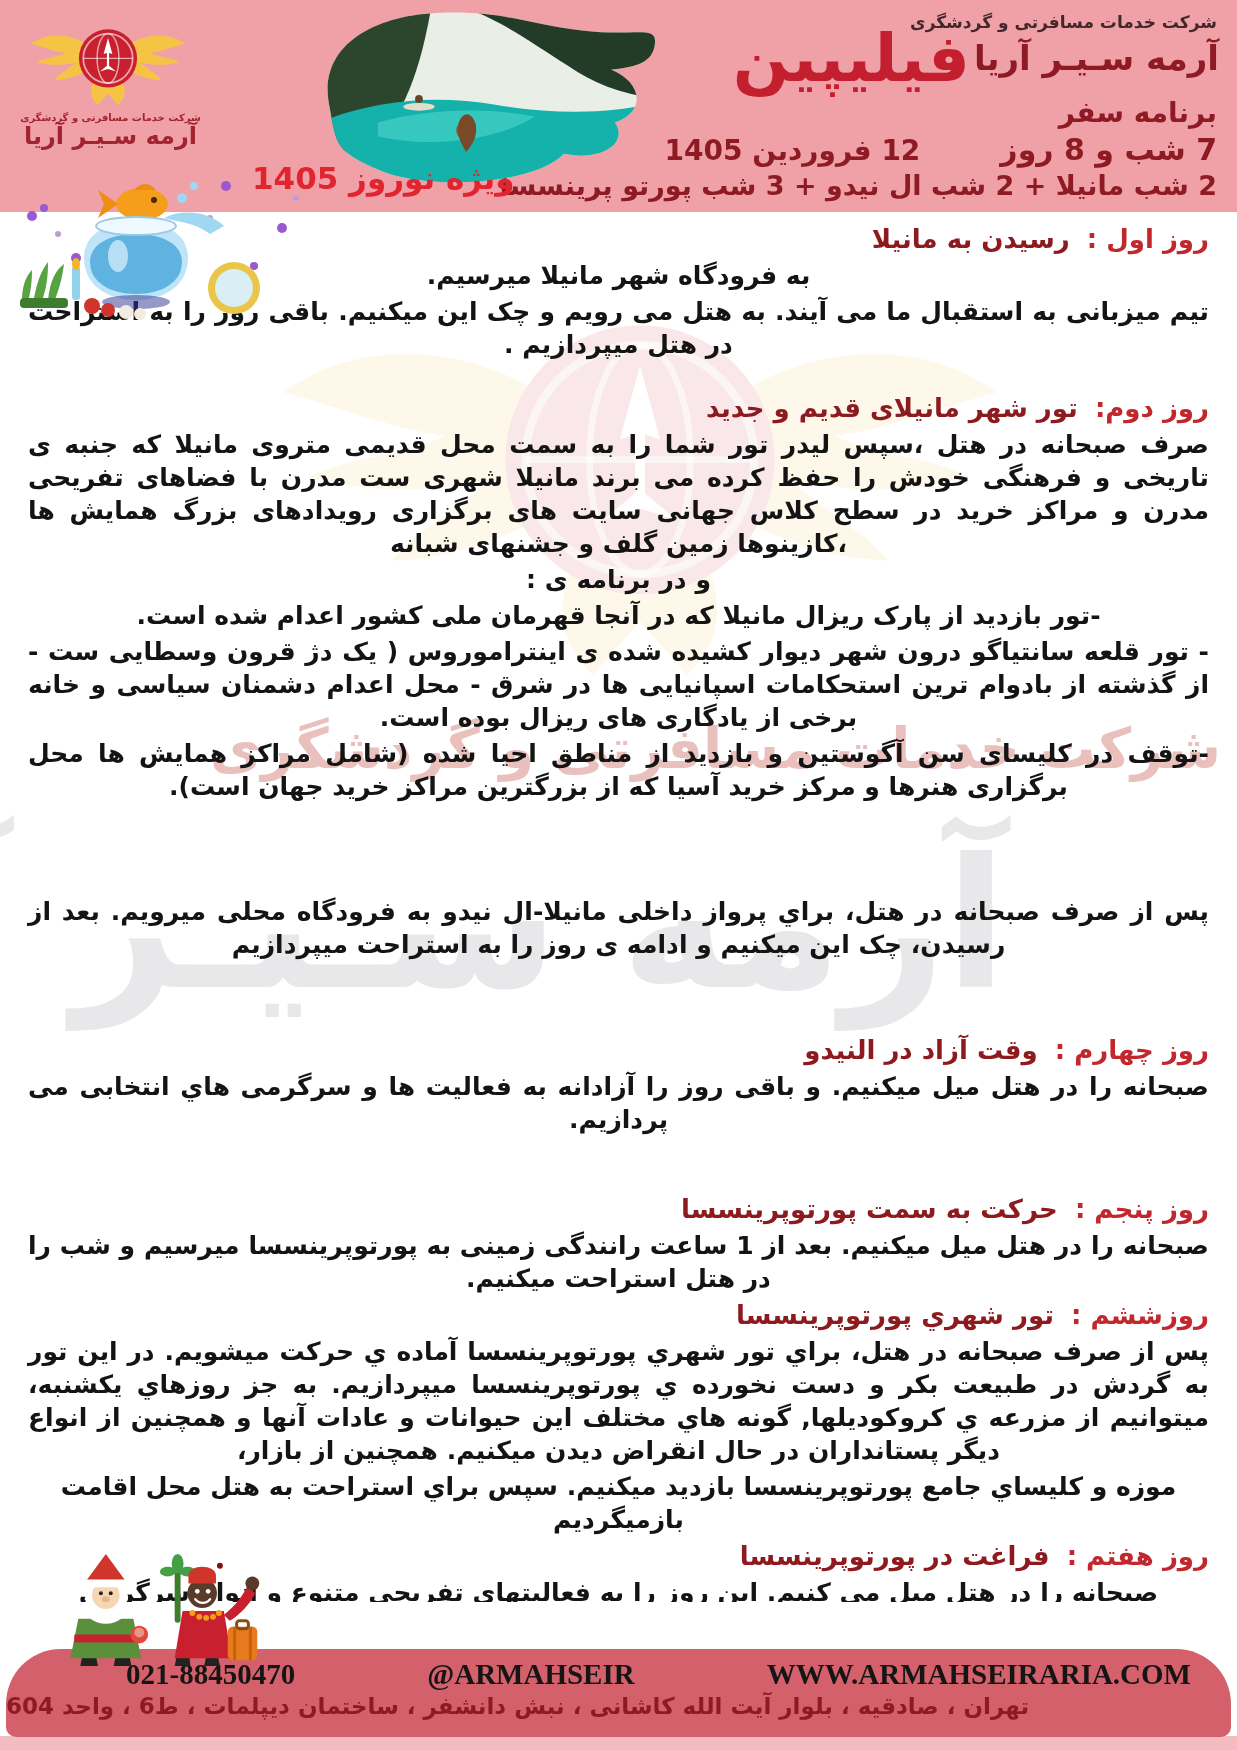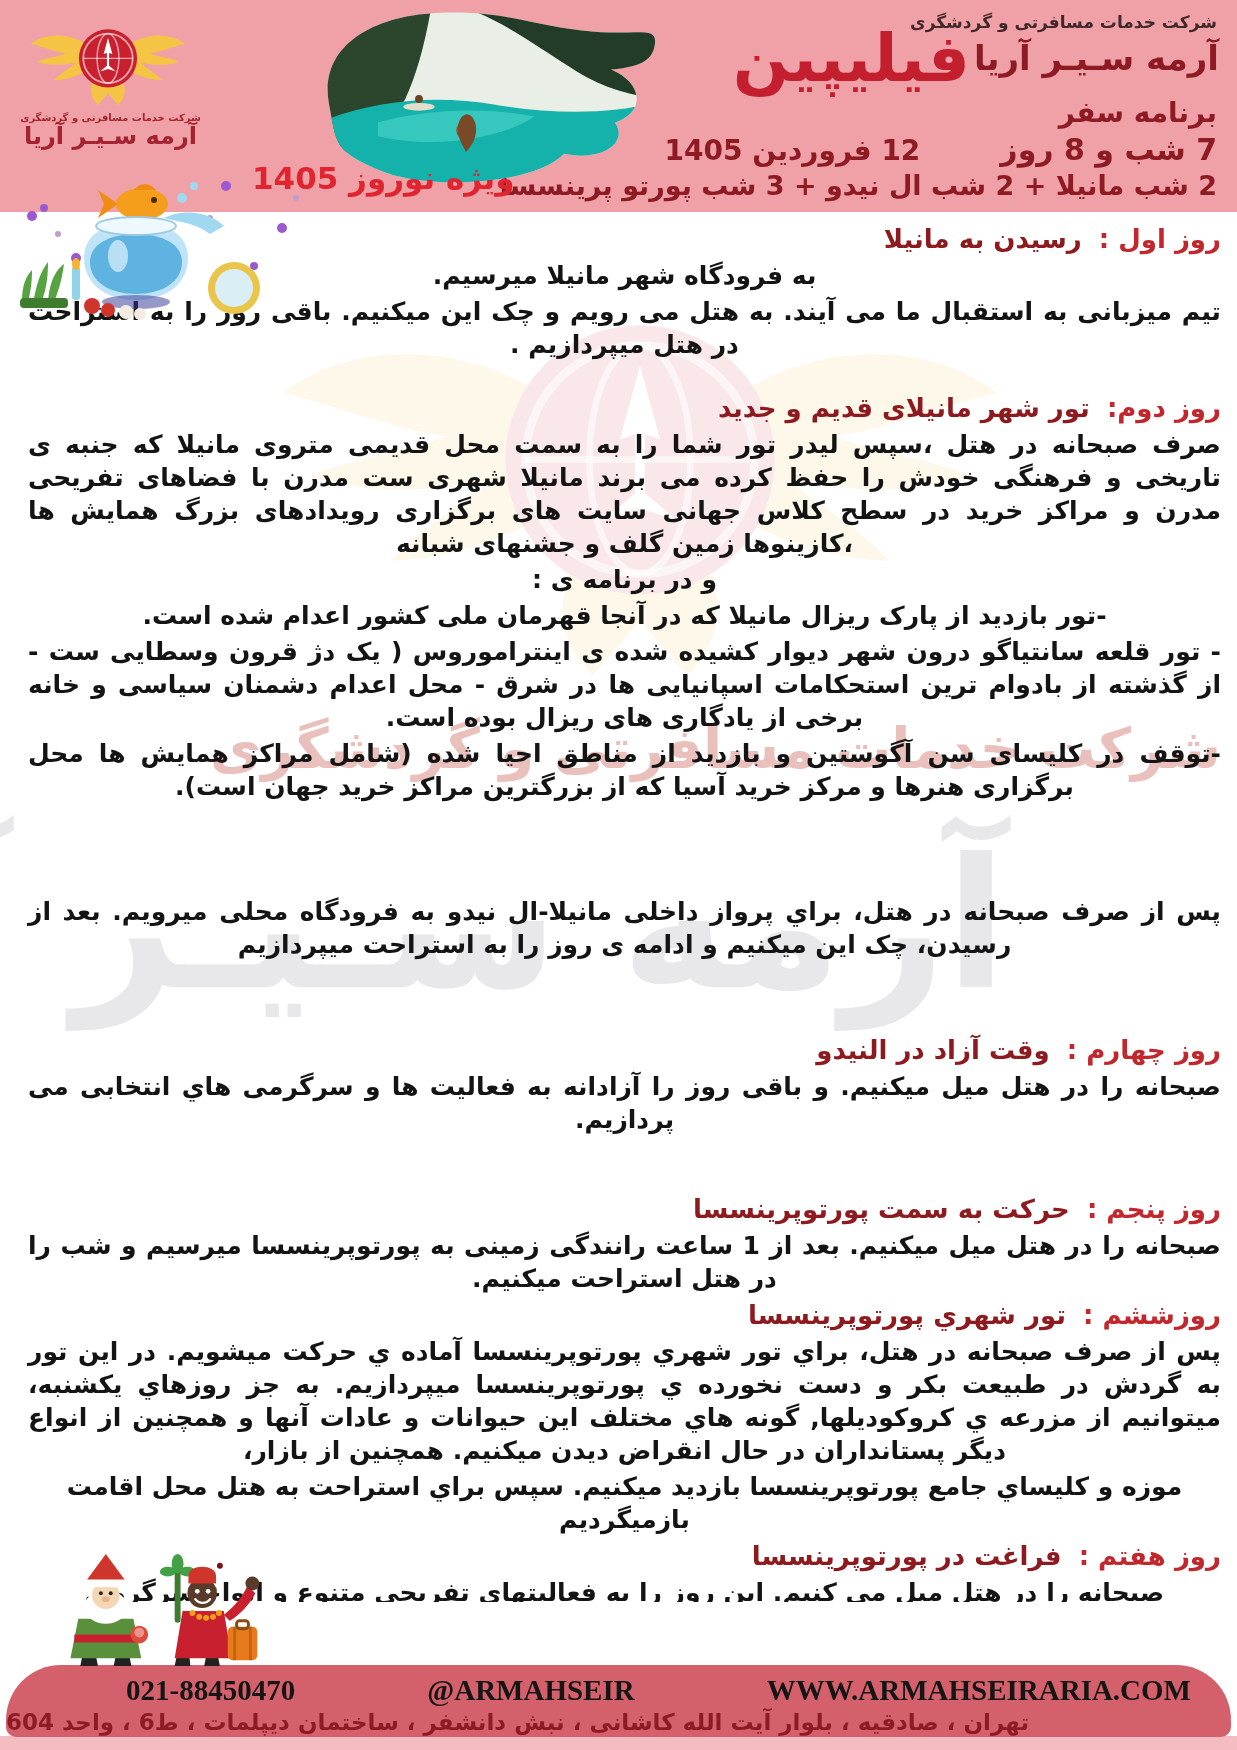--- a/index.html
+++ b/index.html
@@ -75,21 +75,21 @@
     direction:rtl;white-space:nowrap;letter-spacing:4px;text-align:right;
   }
   .wm-line2{
     position:absolute;right:230px;top:820px;z-index:1;
     font-size:180px;font-weight:bold;color:#d9d9dd;opacity:.6;
     direction:rtl;white-space:nowrap;letter-spacing:6px;
   }
   
   .content{
     position:absolute;top:214px;left:0;width:1237px;bottom:148px;
-    padding:8px 16px 0 28px;direction:rtl;z-index:2;overflow:hidden;
+    padding:8px 28px 0 28px;direction:rtl;z-index:2;overflow:hidden;
   }
   .day-h{font-size:26px;line-height:34px;margin:0 0 3px;font-weight:bold;direction:rtl}
   .day-label{color:var(--label-red)}
   .day-title{color:var(--title-maroon);margin-right:8px}
   .para{
     font-size:25px;line-height:33px;font-weight:bold;color:var(--body-ink);
     margin:0 0 3px;direction:rtl;
   }
   .para.line{text-align:center}
   .para.wrap{text-align:justify;text-align-last:center}
@@ -97,21 +97,21 @@
   .day:nth-of-type(2){margin-top:30px}
   .day:nth-of-type(3){margin-top:92px}
   .day:nth-of-type(4){margin-top:72px}
   .day:nth-of-type(5){margin-top:56px}
   .day:nth-of-type(6){margin-top:2px}
   .day:nth-of-type(7){margin-top:2px}
   .day:nth-of-type(8){margin-top:2px}
   
   .strip{position:absolute;left:0;bottom:0;width:1237px;height:14px;background:var(--strip-pink);z-index:2}
   .footer-bar{
-    position:absolute;left:6px;right:6px;bottom:13px;height:72px;
+    position:absolute;left:6px;right:6px;bottom:13px;height:88px;
     background:var(--footer-salmon);
     border-radius:55px 55px 10px 10px;
     z-index:4;
   }
   .contact-row{
     display:flex;justify-content:space-between;align-items:baseline;
     padding:9px 40px 0 120px;
     font-family:"Liberation Serif","DejaVu Serif",serif;
     font-weight:bold;font-size:29px;color:#151515;
   }

